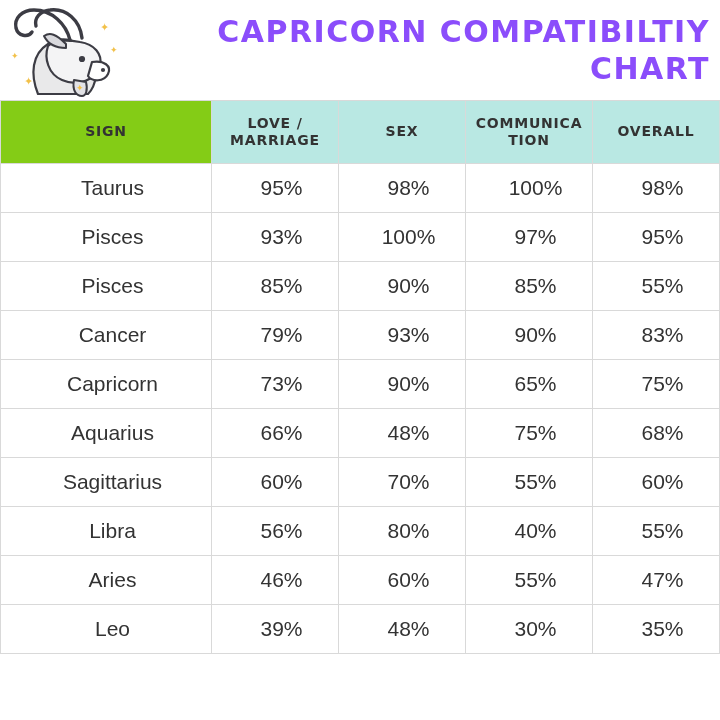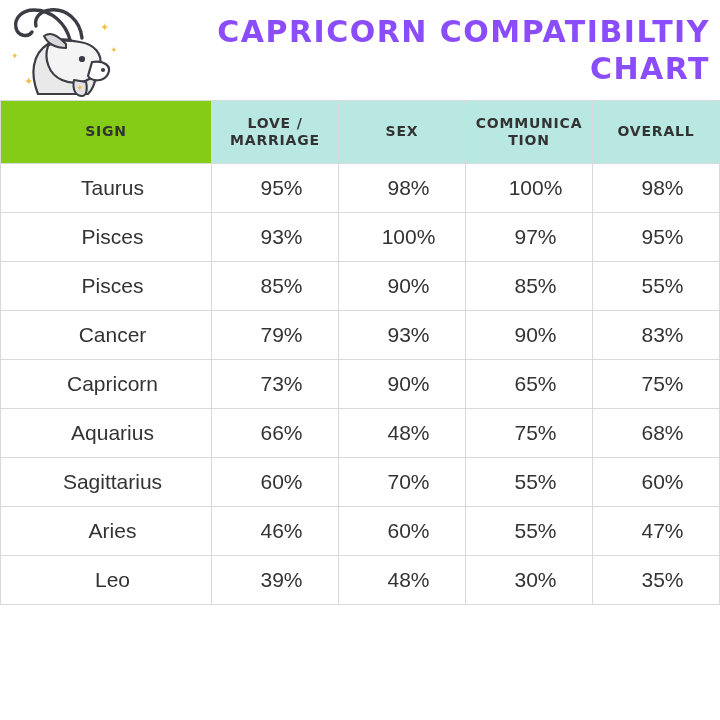--- a/index.html
+++ b/index.html
@@ -189,20 +189,27 @@
         <td>68%</td>
       </tr>
       <tr>
         <td class="sign-cell">Sagittarius</td>
         <td>60%</td>
         <td>70%</td>
         <td>55%</td>
         <td>60%</td>
       </tr>
       <tr>
+        <td class="sign-cell">Libra</td>
+        <td>56%</td>
+        <td>80%</td>
+        <td>40%</td>
+        <td>55%</td>
+      </tr>
+      <tr>
         <td class="sign-cell">Aries</td>
         <td>46%</td>
         <td>60%</td>
         <td>55%</td>
         <td>47%</td>
       </tr>
       <tr>
         <td class="sign-cell">Leo</td>
         <td>39%</td>
         <td>48%</td>

